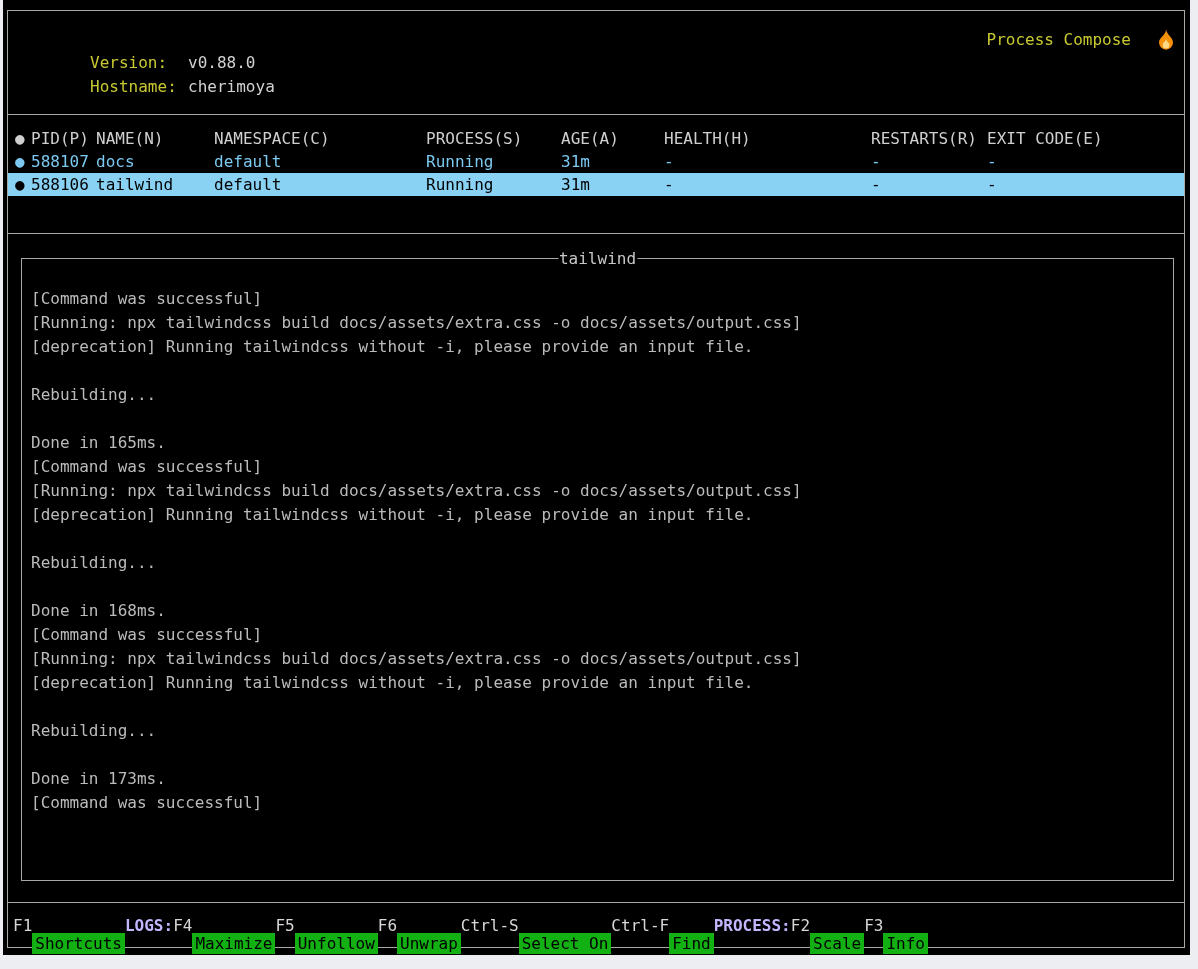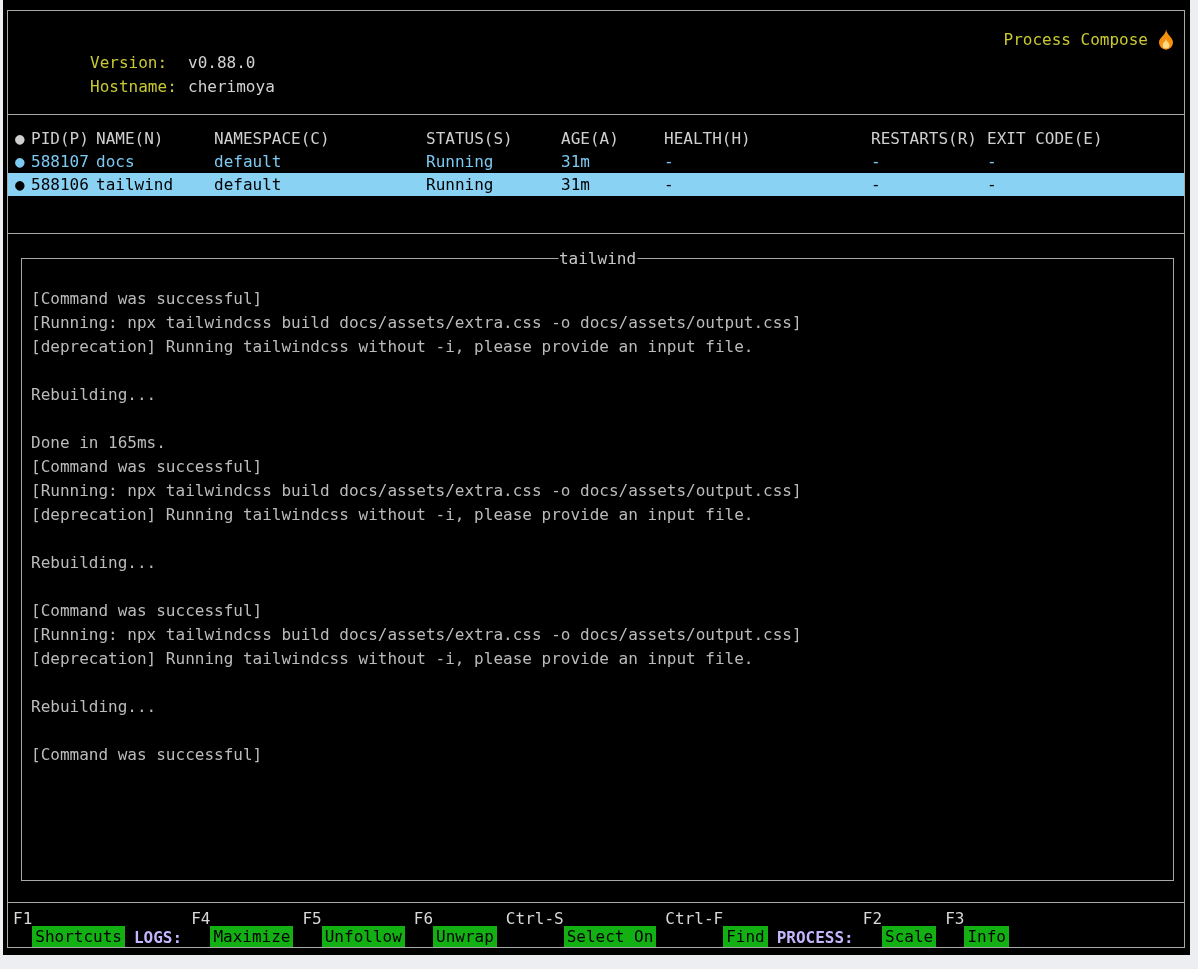--- a/index.html
+++ b/index.html
@@ -19,21 +19,21 @@
     border:1px solid #a8a8a8;
     display:flex; flex-direction:column;
   }
   
   .sec-header { height:103px; padding:16px 8px 0 5px; position:relative; }
   .h-line { height:24px; line-height:24px; white-space:pre;text-decoration:underline; }
   .h-label { display:inline-block; width:98px; color:var(--yellow); }
   .h-value { color:#d2d2d2; }
   .app-title {
     position:absolute; top:16px; right:9px; height:24px;
-    display:flex; align-items:center; gap:9px;
+    display:flex; align-items:center; gap:26px;
     color:var(--yellow);
   }
   
   .sec-table { height:119px; border-top:1px solid #a8a8a8; padding-top:12px; }
   .t-row {
     display:grid;
     grid-template-columns:16px 65px 118px 212px 135px 103px 207px 116px 192px;
     padding-left:7px; height:23px; line-height:23px; white-space:pre;
   }
   .t-header { color:#cfcfcf; }
@@ -48,21 +48,21 @@
   }
   .logbox-title {
     position:absolute; top:-12px; left:50%; transform:translateX(-50%);
     background:#000; color:#c8c8c8; line-height:24px; padding:0 1px;
   }
   .log-lines { padding:28px 8px 0 9px; color:#bbbbbb; }
   .log-line { height:24px; line-height:24px; white-space:pre; }
   
   .sec-footer {
     height:45px; border-top:1px solid #a8a8a8;
-    display:flex; align-items:flex-end; column-gap:9px; padding-left:5px;
+    display:flex; align-items:center; padding-left:5px;
     white-space:pre;
   }
   .sc-group { display:inline-flex; align-items:center; }
   .sc-key { color:#d8d8d8; }
   .sc-chip { background:var(--green); color:#000; padding:1px 3px;margin-top:36px; }
   .sc-section { color:#c4b5fd; font-weight:bold; }
   :root { --yellow:#c9c932; --green:#13b013; }
 </style>
 </head>
 <body>
@@ -87,21 +87,21 @@
         </span>
       </div>
     </div>
 
     <div class="sec-table">
       <div class="t-row t-header">
         <span>●</span>
         <span>PID(P)</span>
         <span>NAME(N)</span>
         <span>NAMESPACE(C)</span>
-        <span>STATUS(S)</span>
+        <span>PROCESS(S)</span>
         <span>AGE(A)</span>
         <span>HEALTH(H)</span>
         <span class="c-restarts">RESTARTS(R)</span>
         <span class="c-exit">EXIT CODE(E)</span>
       </div>
       <div class="t-row t-data">
         <span>●</span>
         <span>588107</span>
         <span>docs</span>
         <span>default</span>
@@ -134,26 +134,28 @@
             <div class="log-line">&nbsp;</div>
             <div class="log-line">Rebuilding...</div>
             <div class="log-line">&nbsp;</div>
             <div class="log-line">Done in 165ms.</div>
             <div class="log-line">[Command was successful]</div>
             <div class="log-line">[Running: npx tailwindcss build docs/assets/extra.css -o docs/assets/output.css]</div>
             <div class="log-line">[deprecation] Running tailwindcss without -i, please provide an input file.</div>
             <div class="log-line">&nbsp;</div>
             <div class="log-line">Rebuilding...</div>
             <div class="log-line">&nbsp;</div>
+            <div class="log-line">Done in 168ms.</div>
             <div class="log-line">[Command was successful]</div>
             <div class="log-line">[Running: npx tailwindcss build docs/assets/extra.css -o docs/assets/output.css]</div>
             <div class="log-line">[deprecation] Running tailwindcss without -i, please provide an input file.</div>
             <div class="log-line">&nbsp;</div>
             <div class="log-line">Rebuilding...</div>
             <div class="log-line">&nbsp;</div>
+            <div class="log-line">Done in 173ms.</div>
             <div class="log-line">[Command was successful]</div>
           </div>
       </div>
     </div>
 
     <div class="sec-footer">
       <span class="sc-group"><span class="sc-key">F1</span><span class="sc-chip">Shortcuts</span></span>
       <span class="sc-section">LOGS:</span>
       <span class="sc-group"><span class="sc-key">F4</span><span class="sc-chip">Maximize</span></span>
       <span class="sc-group"><span class="sc-key">F5</span><span class="sc-chip">Unfollow</span></span>

